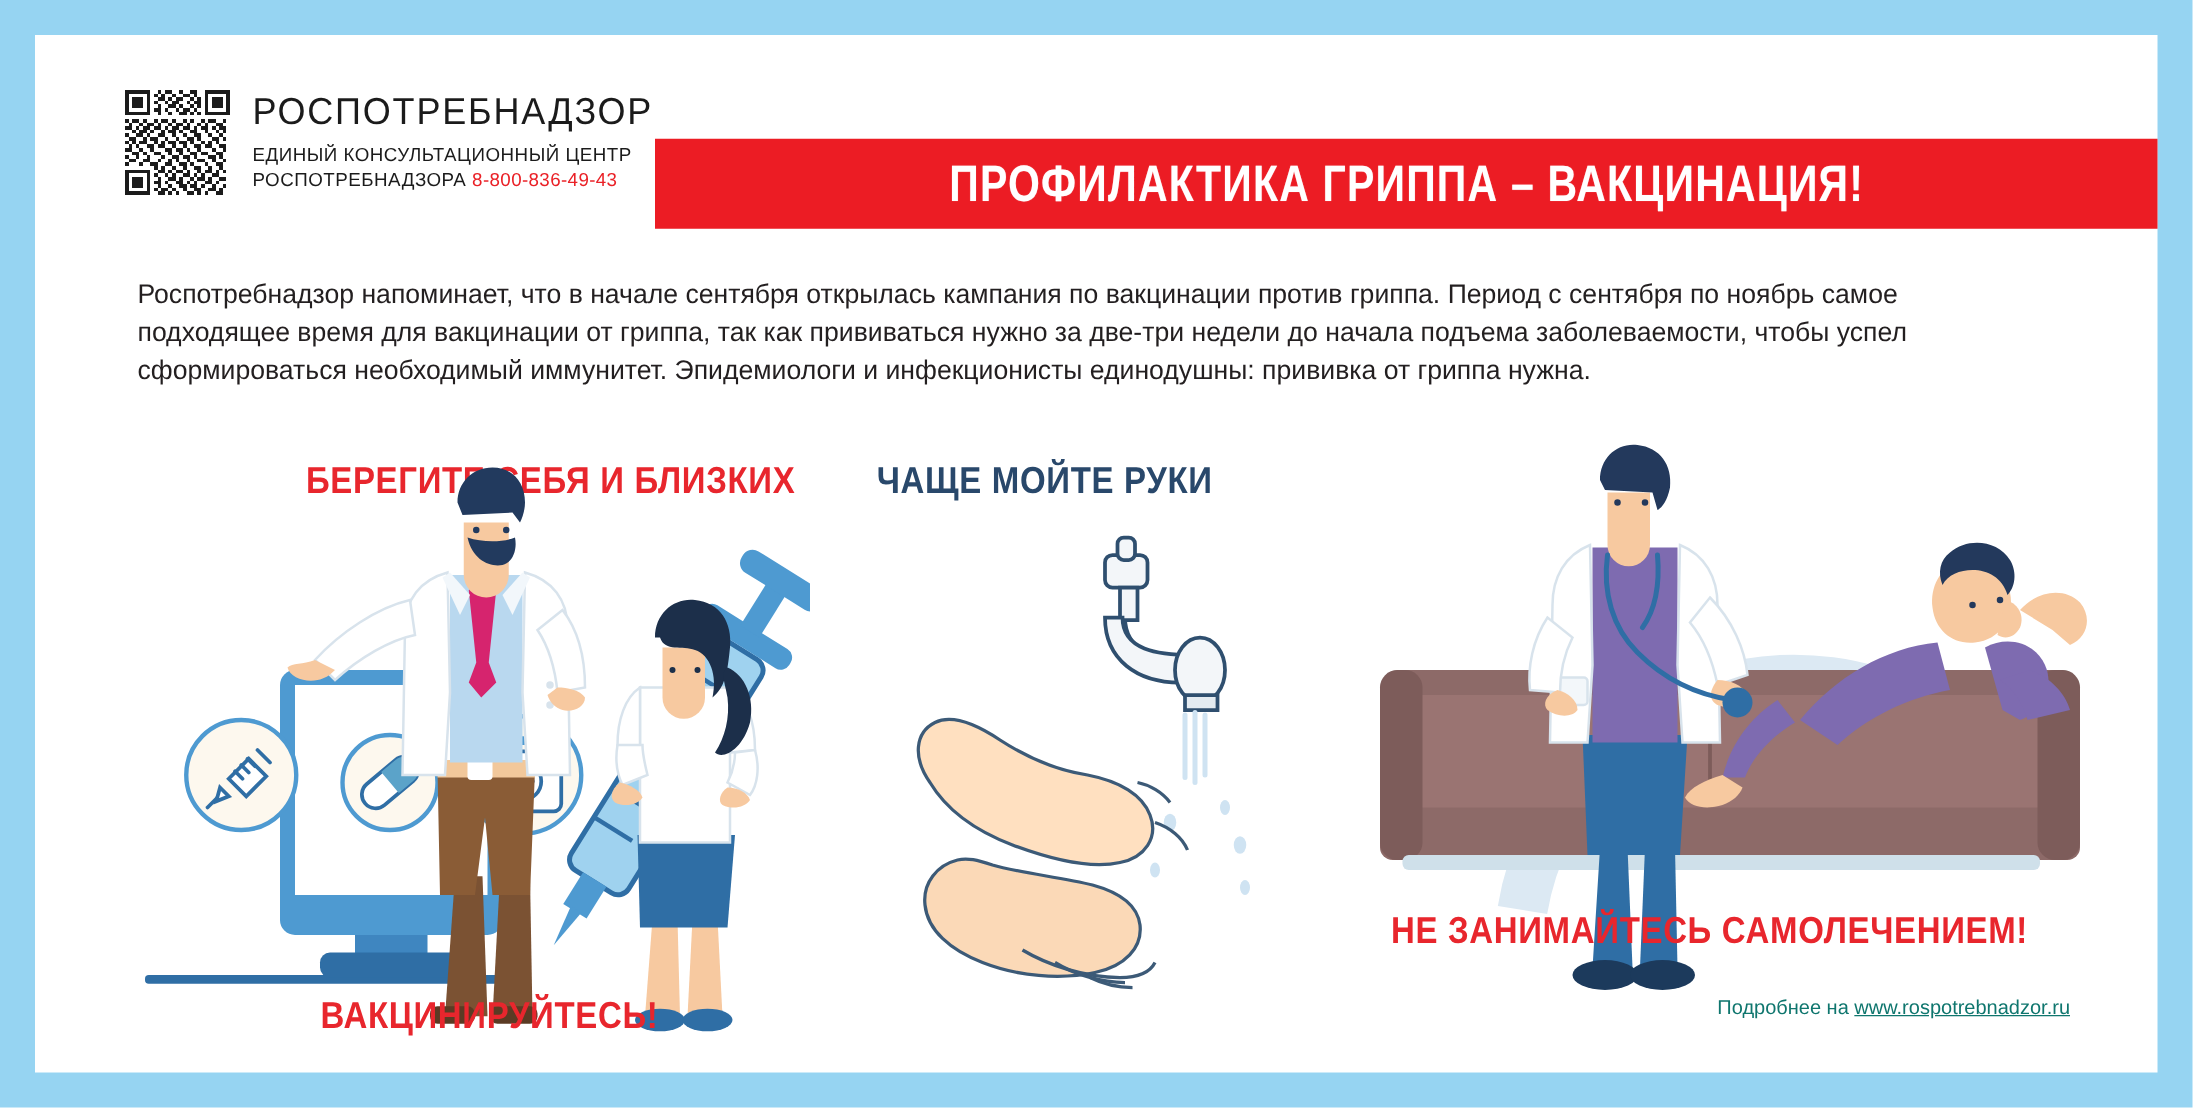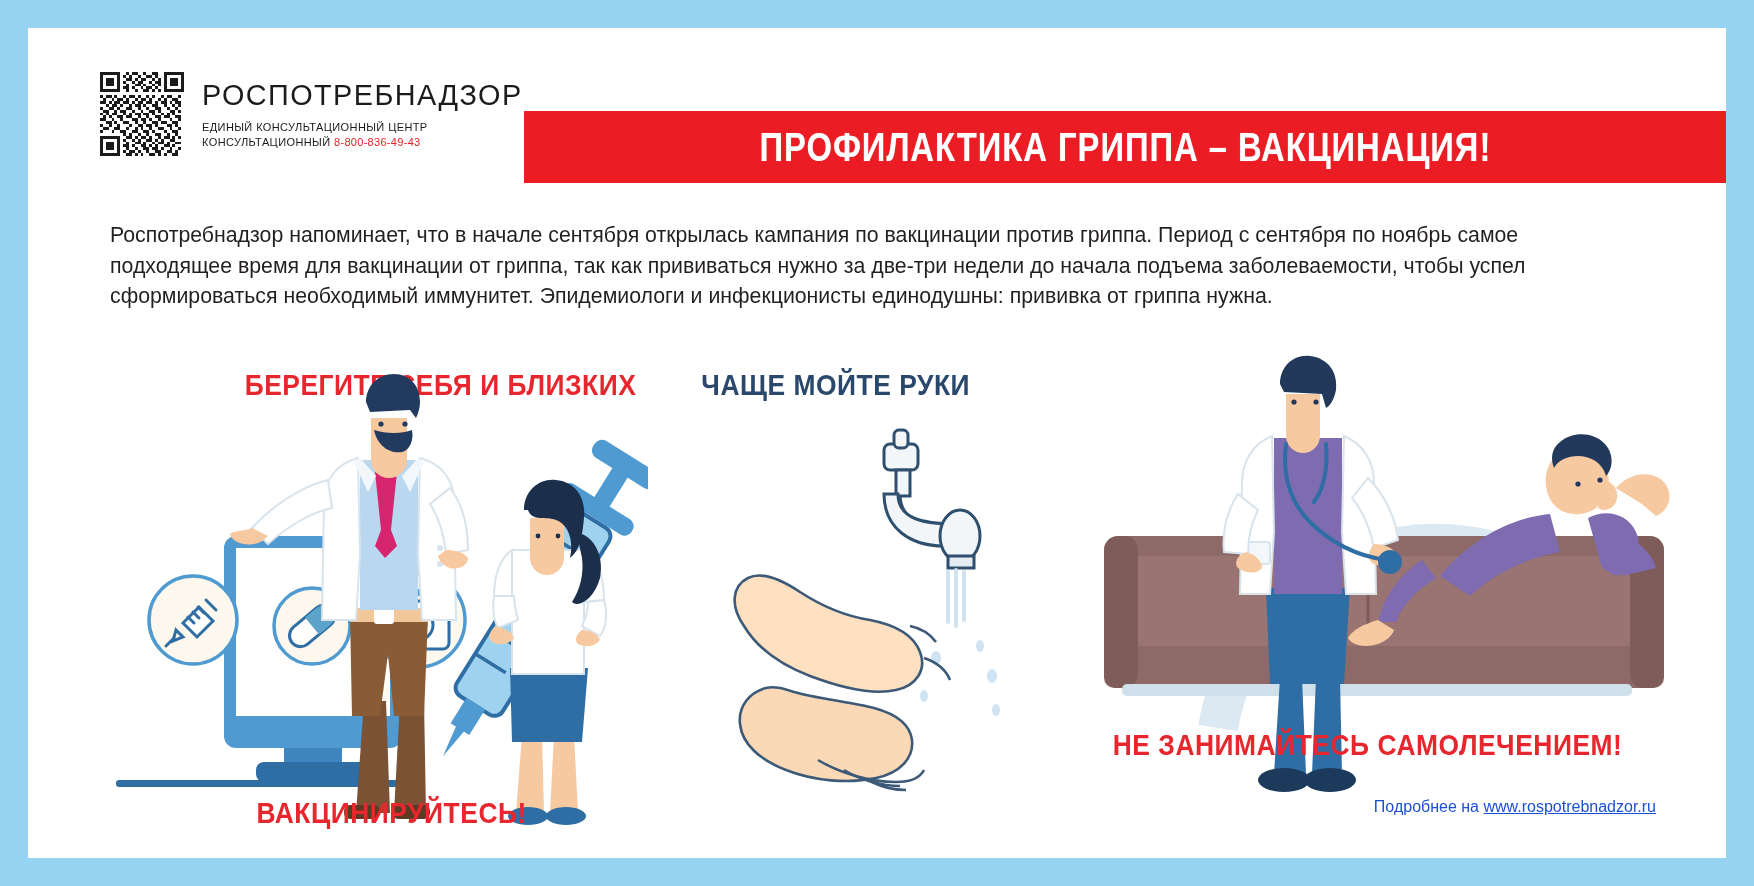--- a/index.html
+++ b/index.html
@@ -20,21 +20,21 @@
   .logo-block { position:absolute; left:72px; top:44px; display:flex; align-items:center; gap:18px; }
   .qr { width:84px; height:84px; display:block; }
   .logo-text { padding-top:2px; }
   .org-name {
     font-size:30px; letter-spacing:1.5px; color:#1b1b1b;
     font-weight:400; line-height:1; white-space:nowrap;
     font-family:"Liberation Sans Narrow","Liberation Sans",sans-serif;
     transform:scaleX(0.96); transform-origin:left center;
   }
   .org-sub {
-    margin-top:10px; font-size:11px; line-height:1.35; letter-spacing:0.4px;
+    margin-top:10px; font-size:15px; line-height:1.35; letter-spacing:0.4px;
     color:#1b1b1b; white-space:nowrap;
     font-family:"Liberation Sans Narrow","Liberation Sans",sans-serif;
   }
   .org-phone { color:#ea2127; letter-spacing:0.3px; }
 
   .banner {
     position:absolute; left:468px; top:83px; right:0; height:72px;
     background:#ec1c24; display:flex; align-items:center; justify-content:center;margin-left:28px;
   }
   .banner-title {
@@ -68,21 +68,21 @@
 
   .title-protect { position:absolute; left:130px; top:10px; }
   .title-vaccinate { position:absolute; left:150px; top:438px; }
   .title-wash { position:absolute; left:35px; top:10px; }
   .title-selfmed { position:absolute; left:10px; top:400px; }
 
   .art { position:absolute; left:0; top:0; width:100%; height:100%; }
 
   .footer {
     position:absolute; right:70px; bottom:42px;
-    font-size:16px; color:#1d4ed8; white-space:nowrap;
+    font-size:16px; color:#0f766e; white-space:nowrap;
     font-family:"Liberation Sans Narrow","Liberation Sans",sans-serif;
   }
   .footer u { text-decoration:underline; }
 </style>
 </head>
 <body>
 
 <div class="poster">
 
   <div class="header">
@@ -318,21 +318,21 @@
             <path d="M20 28h1v1h-1z"></path>
           <path d="M22 28h1v1h-1z"></path>
             <path d="M25 28h2v1h-2z"></path>
         </g>
       </svg>
 
       <div class="logo-text">
         <div class="org-name">РОСПОТРЕБНАДЗОР</div>
         <div class="org-sub">
           <span>ЕДИНЫЙ КОНСУЛЬТАЦИОННЫЙ ЦЕНТР</span><br>
-          <span>КОНСУЛЬТАЦИОННЫЙ</span>
+          <span>РОСПОТРЕБНАДЗОРА</span>
           <span class="org-phone">8-800-836-49-43</span>
         </div>
       </div>
     </div>
 
     <div class="banner">
       <div class="banner-title">ПРОФИЛАКТИКА ГРИППА – ВАКЦИНАЦИЯ!</div>
     </div>
   </div>
 

